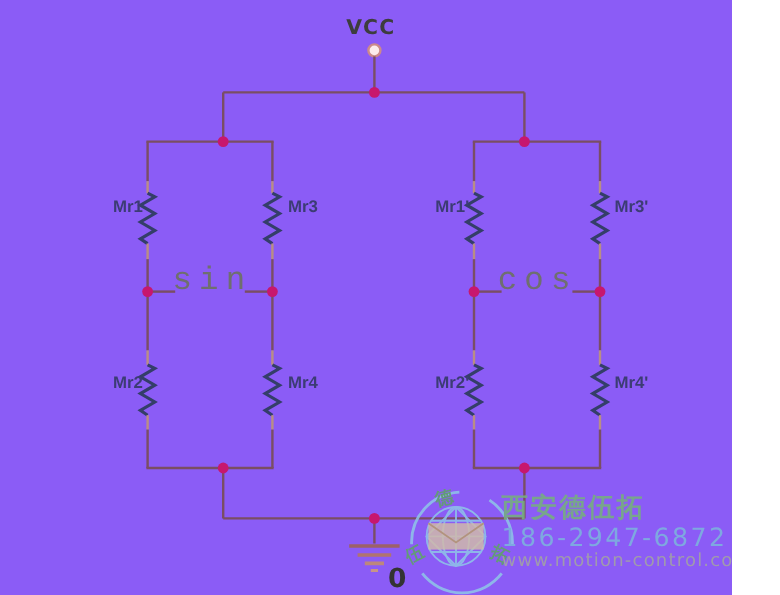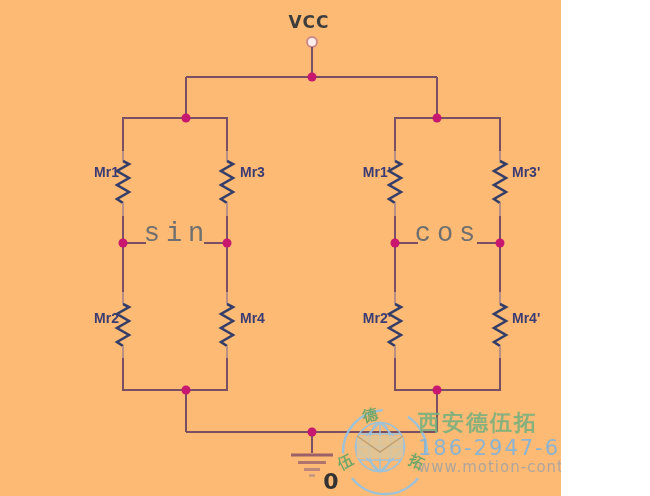--- a/index.html
+++ b/index.html
@@ -1,16 +1,16 @@
 <!DOCTYPE html>
 <html><head>
 <meta charset="utf-8">
 <style>
   html,body{margin:0;padding:0;background:#ffffff;}
-  #stage{position:relative;width:561px;height:496px;background:#fdba74;overflow:hidden;
+  #stage{position:relative;width:610px;height:496px;background:#8b5cf6;overflow:hidden;
          font-family:"Liberation Sans",sans-serif;}
   svg{position:absolute;left:0;top:0;}
   .wire{stroke:#7a4e63;stroke-width:2;fill:none;}
   .lead{stroke:#b98e85;stroke-width:2;fill:none;}
   .zig{stroke:#343e69;stroke-width:2.6;fill:none;stroke-linejoin:miter;}
   .dot{fill:#c7176e;stroke:none;}
   .vccterm{fill:#fcecec;stroke:#cc8a8a;stroke-width:2;}
   .vcctext{font:bold 17px "DejaVu Sans",sans-serif;fill:#3d3d3d;letter-spacing:1px;}
   .mrlabel{font:bold 14px "Liberation Sans",sans-serif;fill:#3c3c74;}
   .outlabel{font:27px "Liberation Mono",monospace;fill:#6f6f6f;letter-spacing:6px;}

